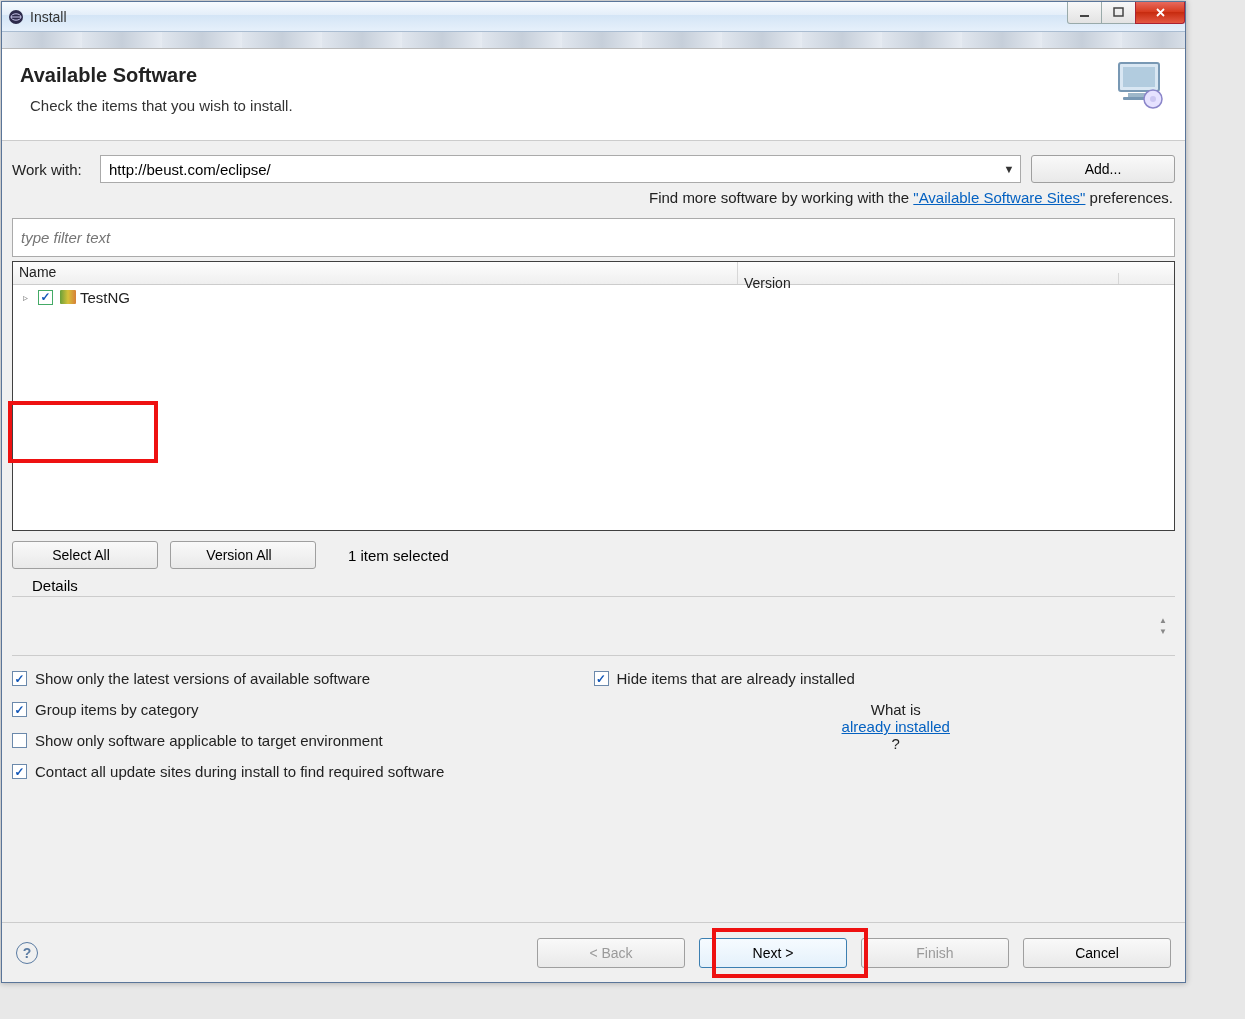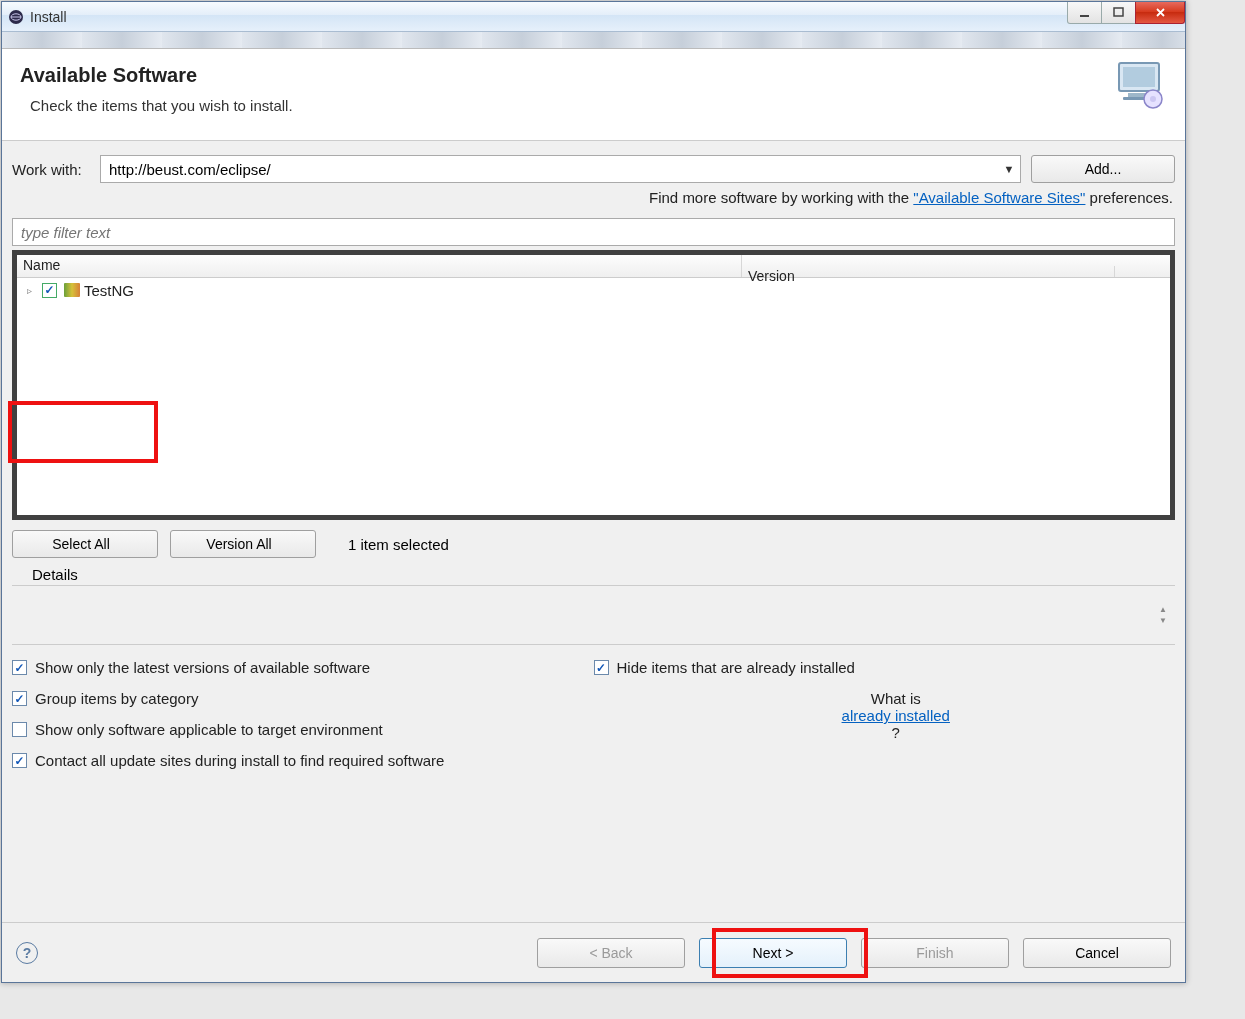--- a/index.html
+++ b/index.html
@@ -90,27 +90,27 @@
     }
     .btn:disabled { color:#9a9a9a; cursor:default; }
     .add-btn { width: 144px; }
     
     .findmore {
       text-align: right; font-size: 15px; color:#222; margin: 6px 2px 12px 0;
     }
     .findmore a { color:#0461c1; text-decoration: underline; }
     
     .filter-input {
-      width: 100%; height: 28px; border: 1px solid #aaa; background:#fff;
+      width: 100%; height: 39px; border: 1px solid #aaa; background:#fff;
       padding: 0 8px; font-size: 15px; color:#777; font-style: italic;
       outline: none; margin-bottom: 4px;
     }
     
     .tree-box {
-      background:#fff; border:5px solid #404040;
+      background:#fff; border:1px solid #404040;
       height: 270px; 
       display: flex; flex-direction: column;
     }
     .tree-head {
       display: flex; background: linear-gradient(#fdfdfd,#efefef);
       border-bottom: 1px solid #ccc; height: 23px;
       font-size: 14px; color:#222;
     }
     .th { padding: 2px 6px; border-right: 1px solid #d7d7d7; }
     .th.name { width: 725px; }

